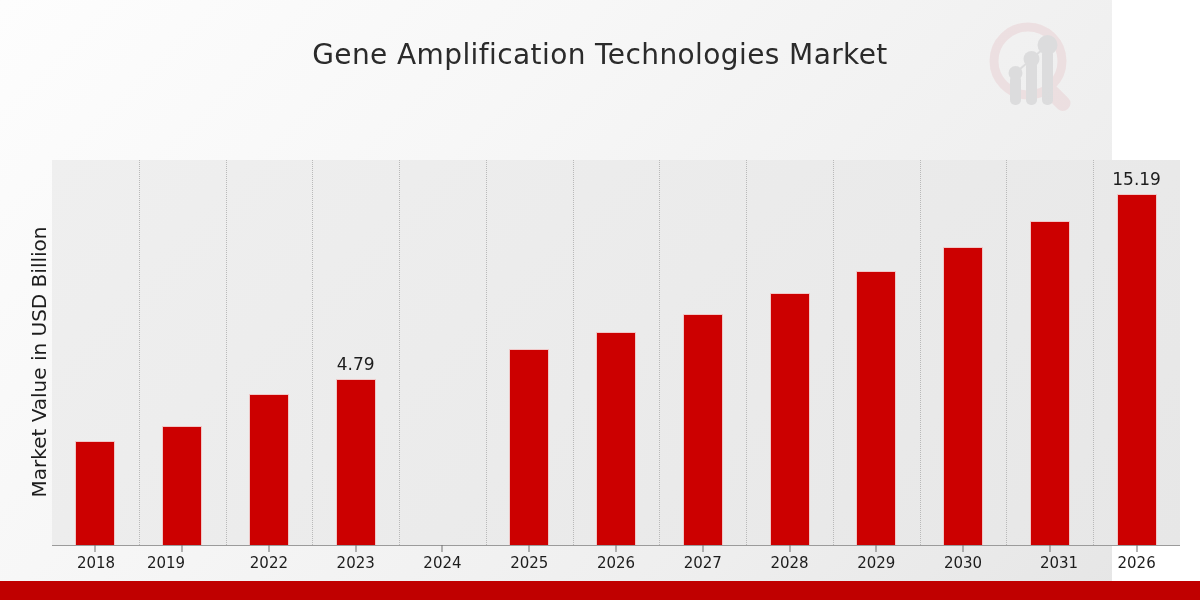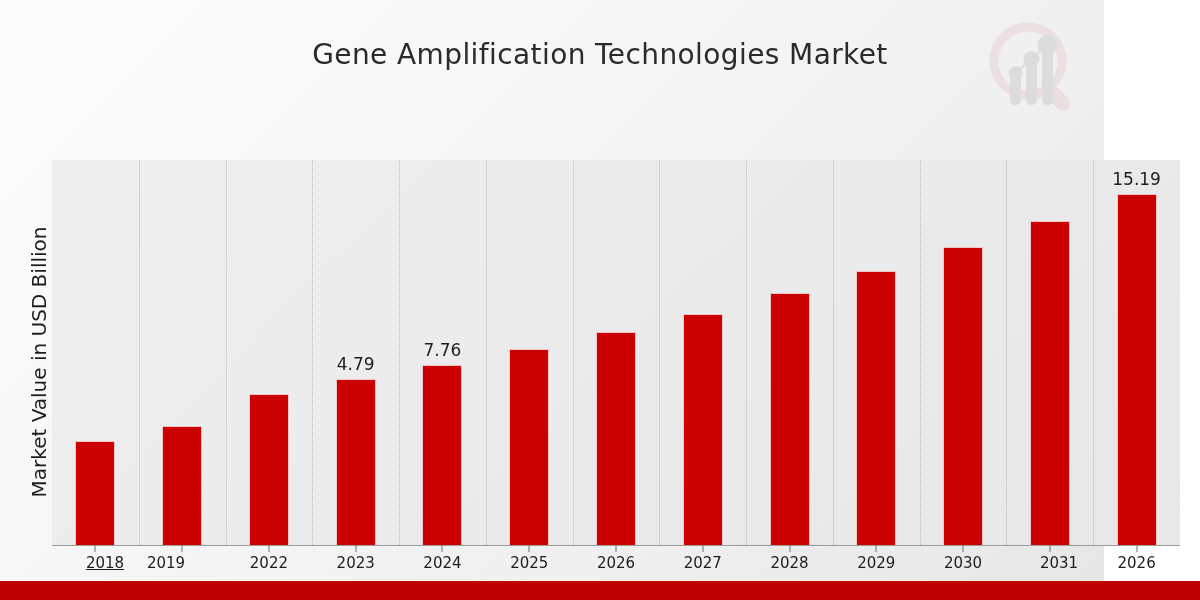--- a/index.html
+++ b/index.html
@@ -11,20 +11,21 @@
     height: 600px;
     overflow: hidden;
     font-family: "DejaVu Sans", sans-serif;
   }
 
   #page {
     position: relative;
     width: 1104px;
     height: 600px;
     background: linear-gradient(135deg, #fdfdfd 0%, #f7f7f7 35%, #eeeeee 75%, #e6e6e6 100%);
+    padding-left: 8px;
   }
 
   
   #chart-title {
     position: absolute;
     left: 0;
     top: 38px;
     width: 1200px;
     text-align: center;
     font-size: 28px;
@@ -209,24 +210,20 @@
       <div class="bar-group" style="left: 86.7692px; width: 86.7692px;">
         <div class="bar" style="height: 118.036px; background: rgb(204, 0, 0);"></div>
       </div>
       <div class="bar-group" style="left: 173.538px; width: 86.7692px;">
         <div class="bar" style="height: 150.081px; background: rgb(204, 0, 0);"></div>
       </div>
       <div class="bar-group" style="left: 260.308px; width: 86.7692px;">
         <div class="bar" style="height: 164.605px; background: rgb(204, 0, 0);"></div>
         <div class="bar-label" style="bottom: 170.605px;">4.79</div>
       </div>
-      <div class="bar-group" style="left: 347.077px; width: 86.7692px;">
-        <div class="bar" style="height: 178.898px; background: rgb(204, 0, 0);"></div>
-        <div class="bar-label" style="bottom: 184.898px;">7.76</div>
-      </div>
       <div class="bar-group" style="left: 433.846px; width: 86.7692px;">
         <div class="bar" style="height: 195.266px; background: rgb(204, 0, 0);"></div>
       </div>
       <div class="bar-group" style="left: 520.615px; width: 86.7692px;">
         <div class="bar" style="height: 212.096px; background: rgb(204, 0, 0);"></div>
       </div>
       <div class="bar-group" style="left: 607.385px; width: 86.7692px;">
         <div class="bar" style="height: 230.078px; background: rgb(204, 0, 0);"></div>
       </div>
       <div class="bar-group" style="left: 694.154px; width: 86.7692px;">
@@ -242,21 +239,21 @@
         <div class="bar" style="height: 323.216px; background: rgb(204, 0, 0);"></div>
       </div>
       <div class="bar-group" style="left: 1041.23px; width: 86.7692px;">
         <div class="bar" style="height: 350.189px; background: rgb(204, 0, 0);"></div>
         <div class="bar-label" style="bottom: 356.189px;">15.19</div>
       </div>
     </div>
 
   <div id="tick-layer">
       <div class="tick-mark" style="left: 43.3846px;"></div>
-      <div class="tick-label" style="left: 53px; text-decoration: underline;">2018</div>
+      <div class="tick-label" style="left: 44px;">2018</div>
       <div class="tick-mark" style="left: 130.154px;"></div>
       <div class="tick-label" style="left: 114px;">2019</div>
       <div class="tick-mark" style="left: 216.923px;"></div>
       <div class="tick-label" style="left: 216.923px;">2022</div>
       <div class="tick-mark" style="left: 303.692px;"></div>
       <div class="tick-label" style="left: 303.692px;">2023</div>
       <div class="tick-mark" style="left: 390.462px;"></div>
       <div class="tick-label" style="left: 390.462px;">2024</div>
       <div class="tick-mark" style="left: 477.231px;"></div>
       <div class="tick-label" style="left: 477.231px;">2025</div>

